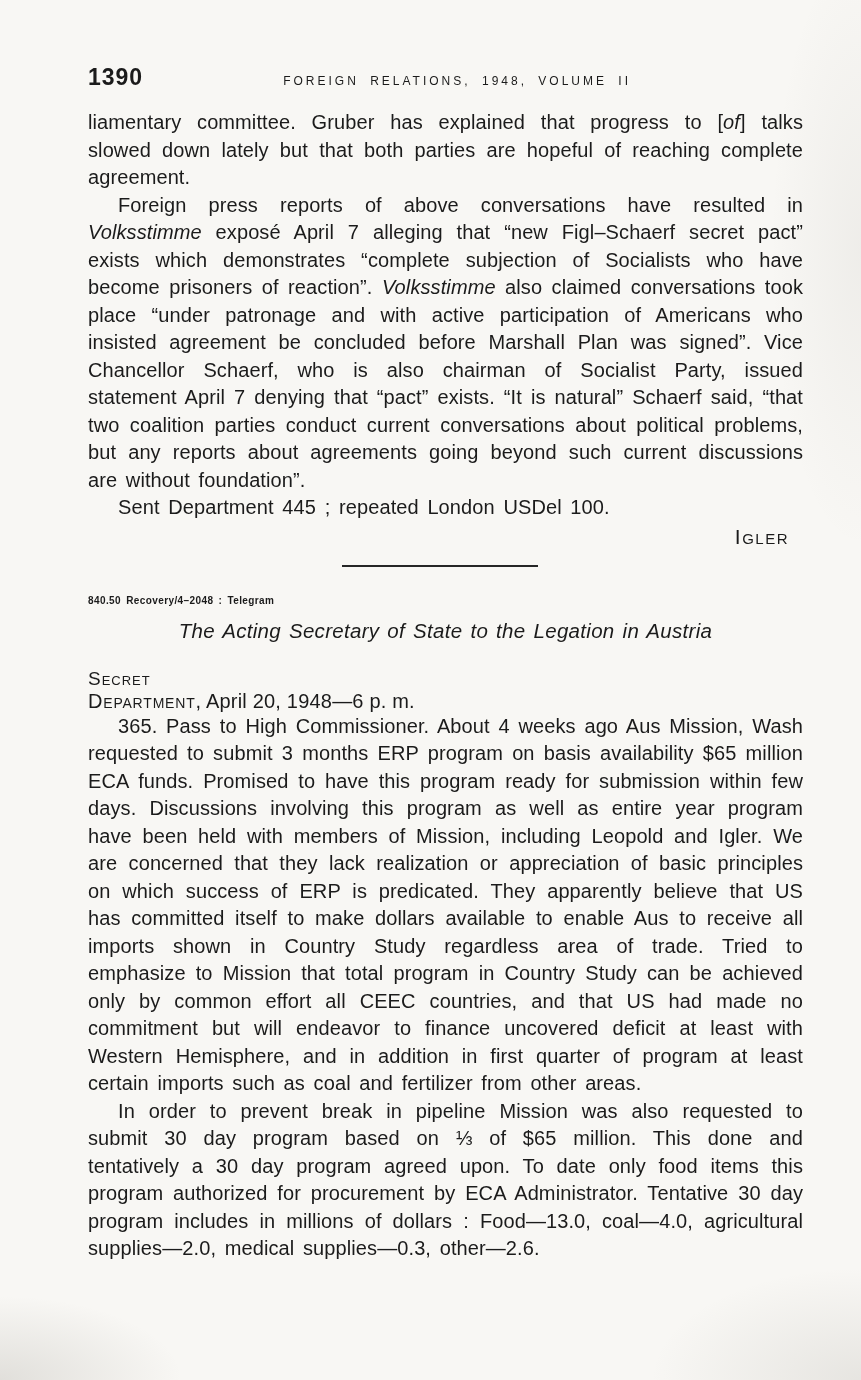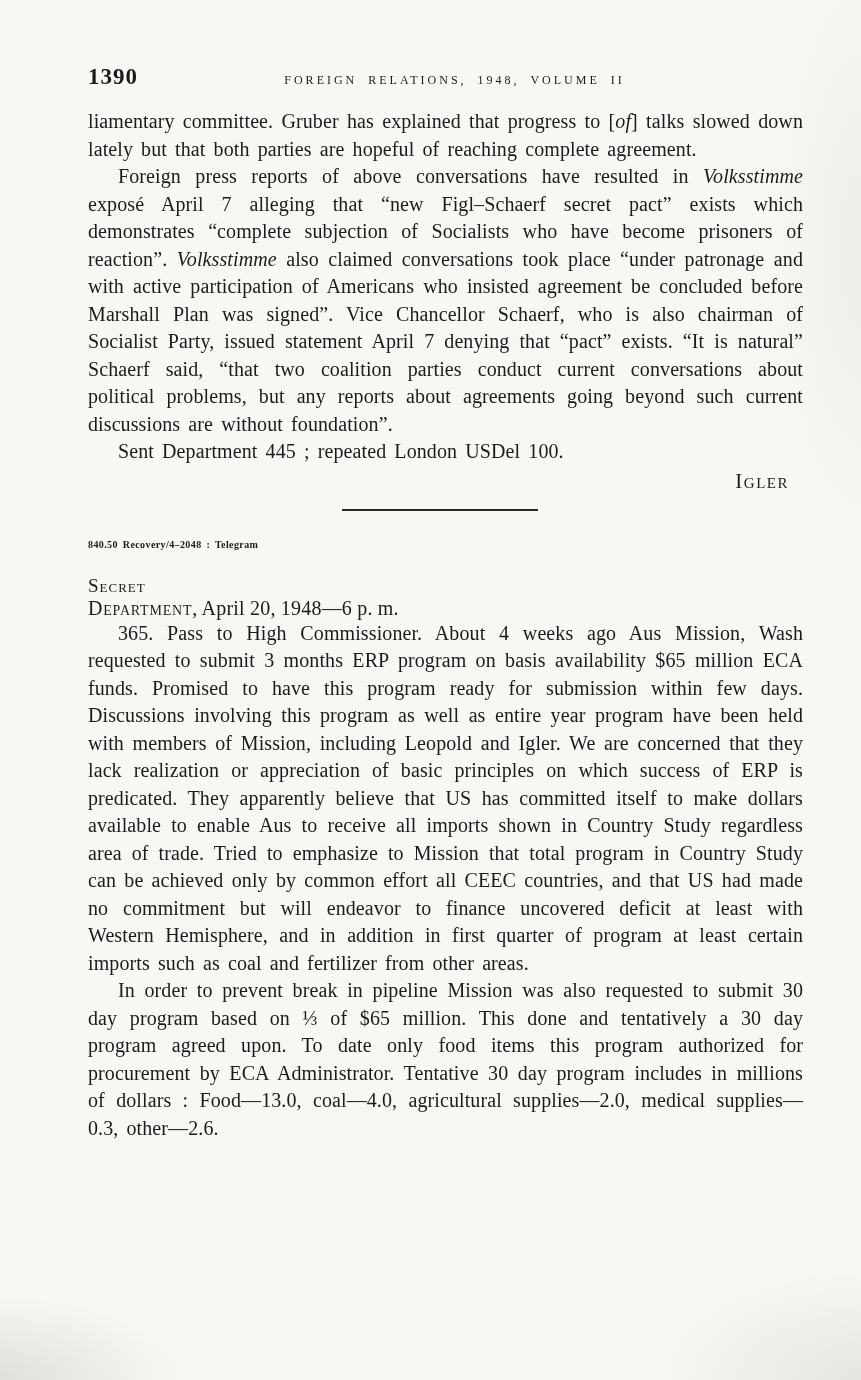--- a/index.html
+++ b/index.html
@@ -3,21 +3,21 @@
 <meta charset="utf-8">
 <style>
   html, body { margin: 0; padding: 0; background: #e8e6e2; }
   .page {
     position: relative;
     width: 861px;
     height: 1380px;
     margin: 0 auto;
     overflow: hidden;
     color: #1b1b1b;
-    font-family: Liberation Serif, serif;
+    font-family: Liberation Sans, sans-serif;
     background:
       radial-gradient(ellipse 260px 120px at 0% 100%, rgba(120,115,105,0.18), rgba(0,0,0,0) 70%),
       radial-gradient(ellipse 300px 160px at 100% 100%, rgba(130,125,115,0.15), rgba(0,0,0,0) 70%),
       radial-gradient(ellipse 120px 400px at 100% 18%, rgba(110,105,95,0.07), rgba(0,0,0,0) 75%),
       linear-gradient(#f8f7f4, #f8f7f4);
   }
   .content { padding: 64px 58px 0 88px; }
 
   .header-row {
     display: flex;
@@ -119,20 +119,21 @@
         <p class="para indent"><span>Foreign press reports of above conversations have resulted in </span><span class="it">Volksstimme</span><span> exposé April 7 alleging that “new Figl–Schaerf secret pact” exists which demonstrates “complete subjection of Socialists who have become prisoners of reaction”. </span><span class="it">Volksstimme</span><span> also claimed conversations took place “under patronage and with active participation of Americans who insisted agreement be concluded before Marshall Plan was signed”. Vice Chancellor Schaerf, who is also chairman of Socialist Party, issued statement April 7 denying that “pact” exists. “It is natural” Schaerf said, “that two coalition parties conduct current conversations about political problems, but any reports about agreements going beyond such current discussions are without foundation”.</span></p>
         <p class="para indent"><span>Sent Department 445 ; repeated London USDel 100.</span></p>
       </div>
 
     <div class="signature">Igler</div>
 
     <div class="divider"></div>
 
     <div class="source-line">840.50 Recovery/4–2048 : Telegram</div>
 
+    <div class="doc-title">The Acting Secretary of State to the Legation in Austria</div>
 
     <div class="meta-row">
       <span class="classification">Secret</span>
       <span class="dateline"><span class="smallcaps">Department</span><span>, April 20, 1948—6 p. m.</span></span>
     </div>
 
     <div class="telegram-body">
         <p class="para indent"><span>365. Pass to High Commissioner. About 4 weeks ago Aus Mission, Wash requested to submit 3 months ERP program on basis availability $65 million ECA funds. Promised to have this program ready for submission within few days. Discussions involving this program as well as entire year program have been held with members of Mission, including Leopold and Igler. We are concerned that they lack realization or appreciation of basic principles on which success of ERP is predicated. They apparently believe that US has committed itself to make dollars available to enable Aus to receive all imports shown in Country Study regardless area of trade. Tried to emphasize to Mission that total program in Country Study can be achieved only by common effort all CEEC countries, and that US had made no commitment but will endeavor to finance uncovered deficit at least with Western Hemisphere, and in addition in first quarter of program at least certain imports such as coal and fertilizer from other areas.</span></p>
         <p class="para indent"><span>In order to prevent break in pipeline Mission was also requested to submit 30 day program based on ⅓ of $65 million. This done and tentatively a 30 day program agreed upon. To date only food items this program authorized for procurement by ECA Administrator. Tentative 30 day program includes in millions of dollars : Food—13.0, coal—4.0, agricultural supplies—2.0, medical supplies—0.3, other—2.6.</span></p>
       </div>

